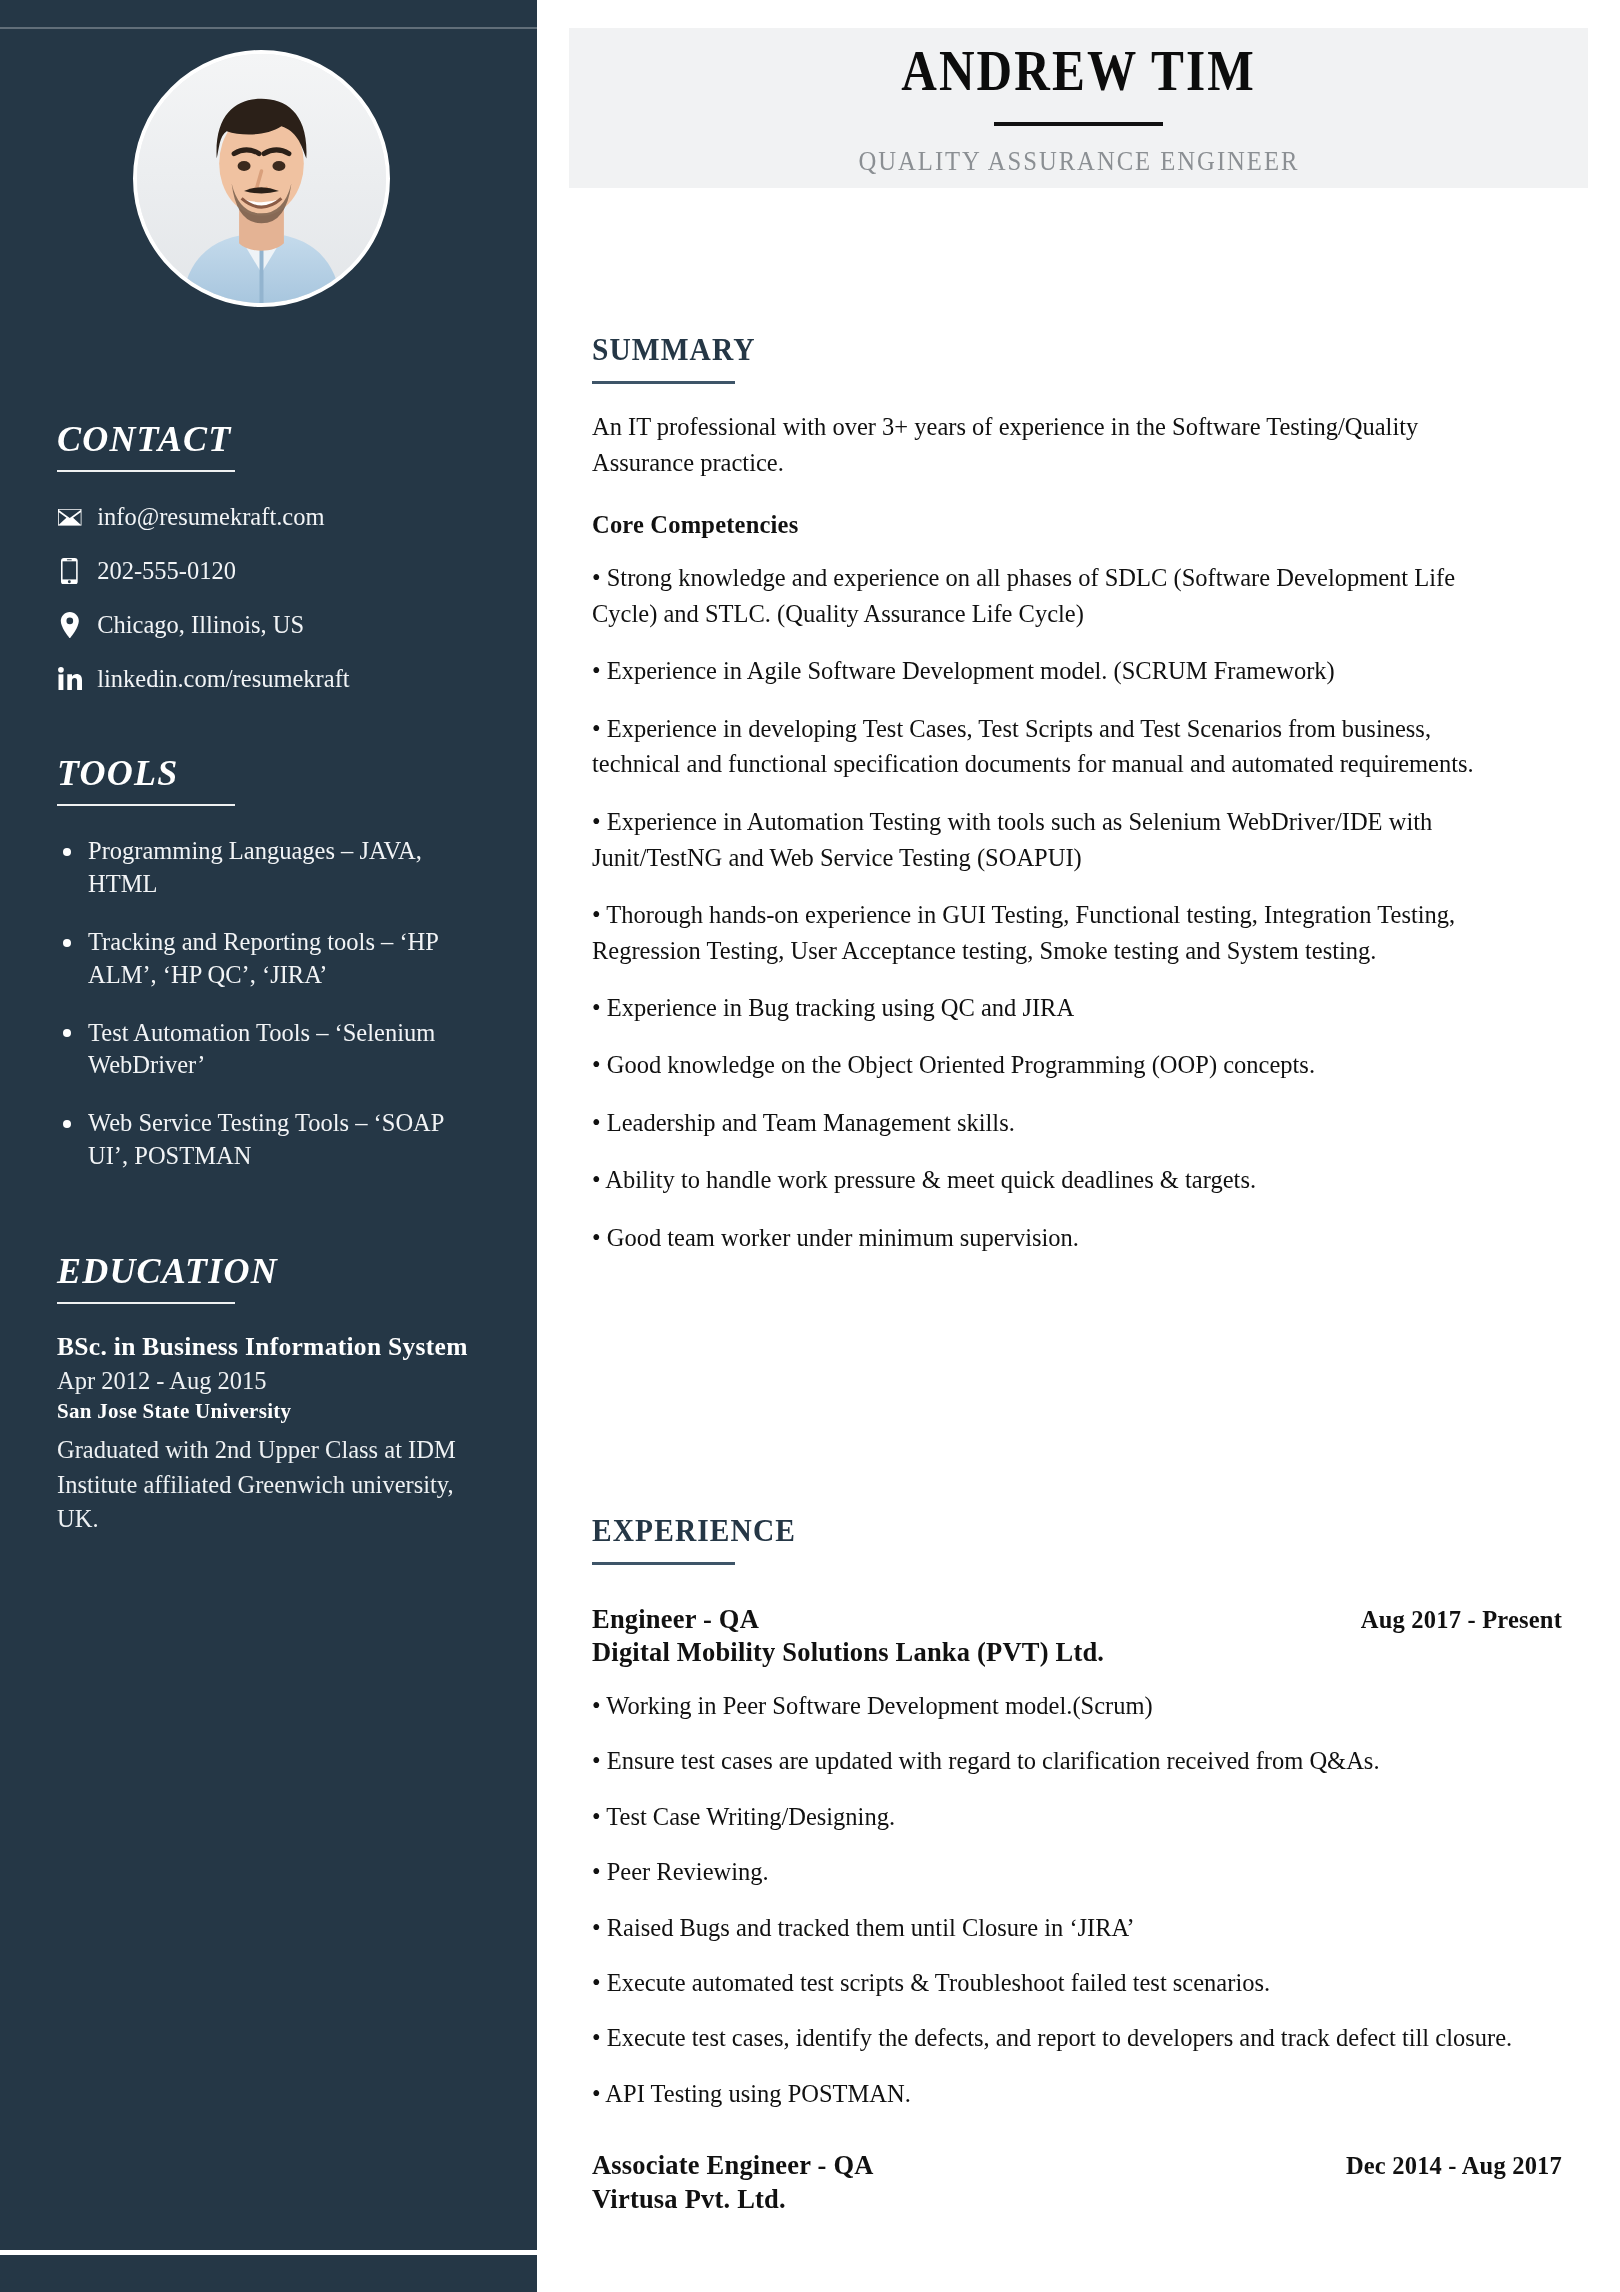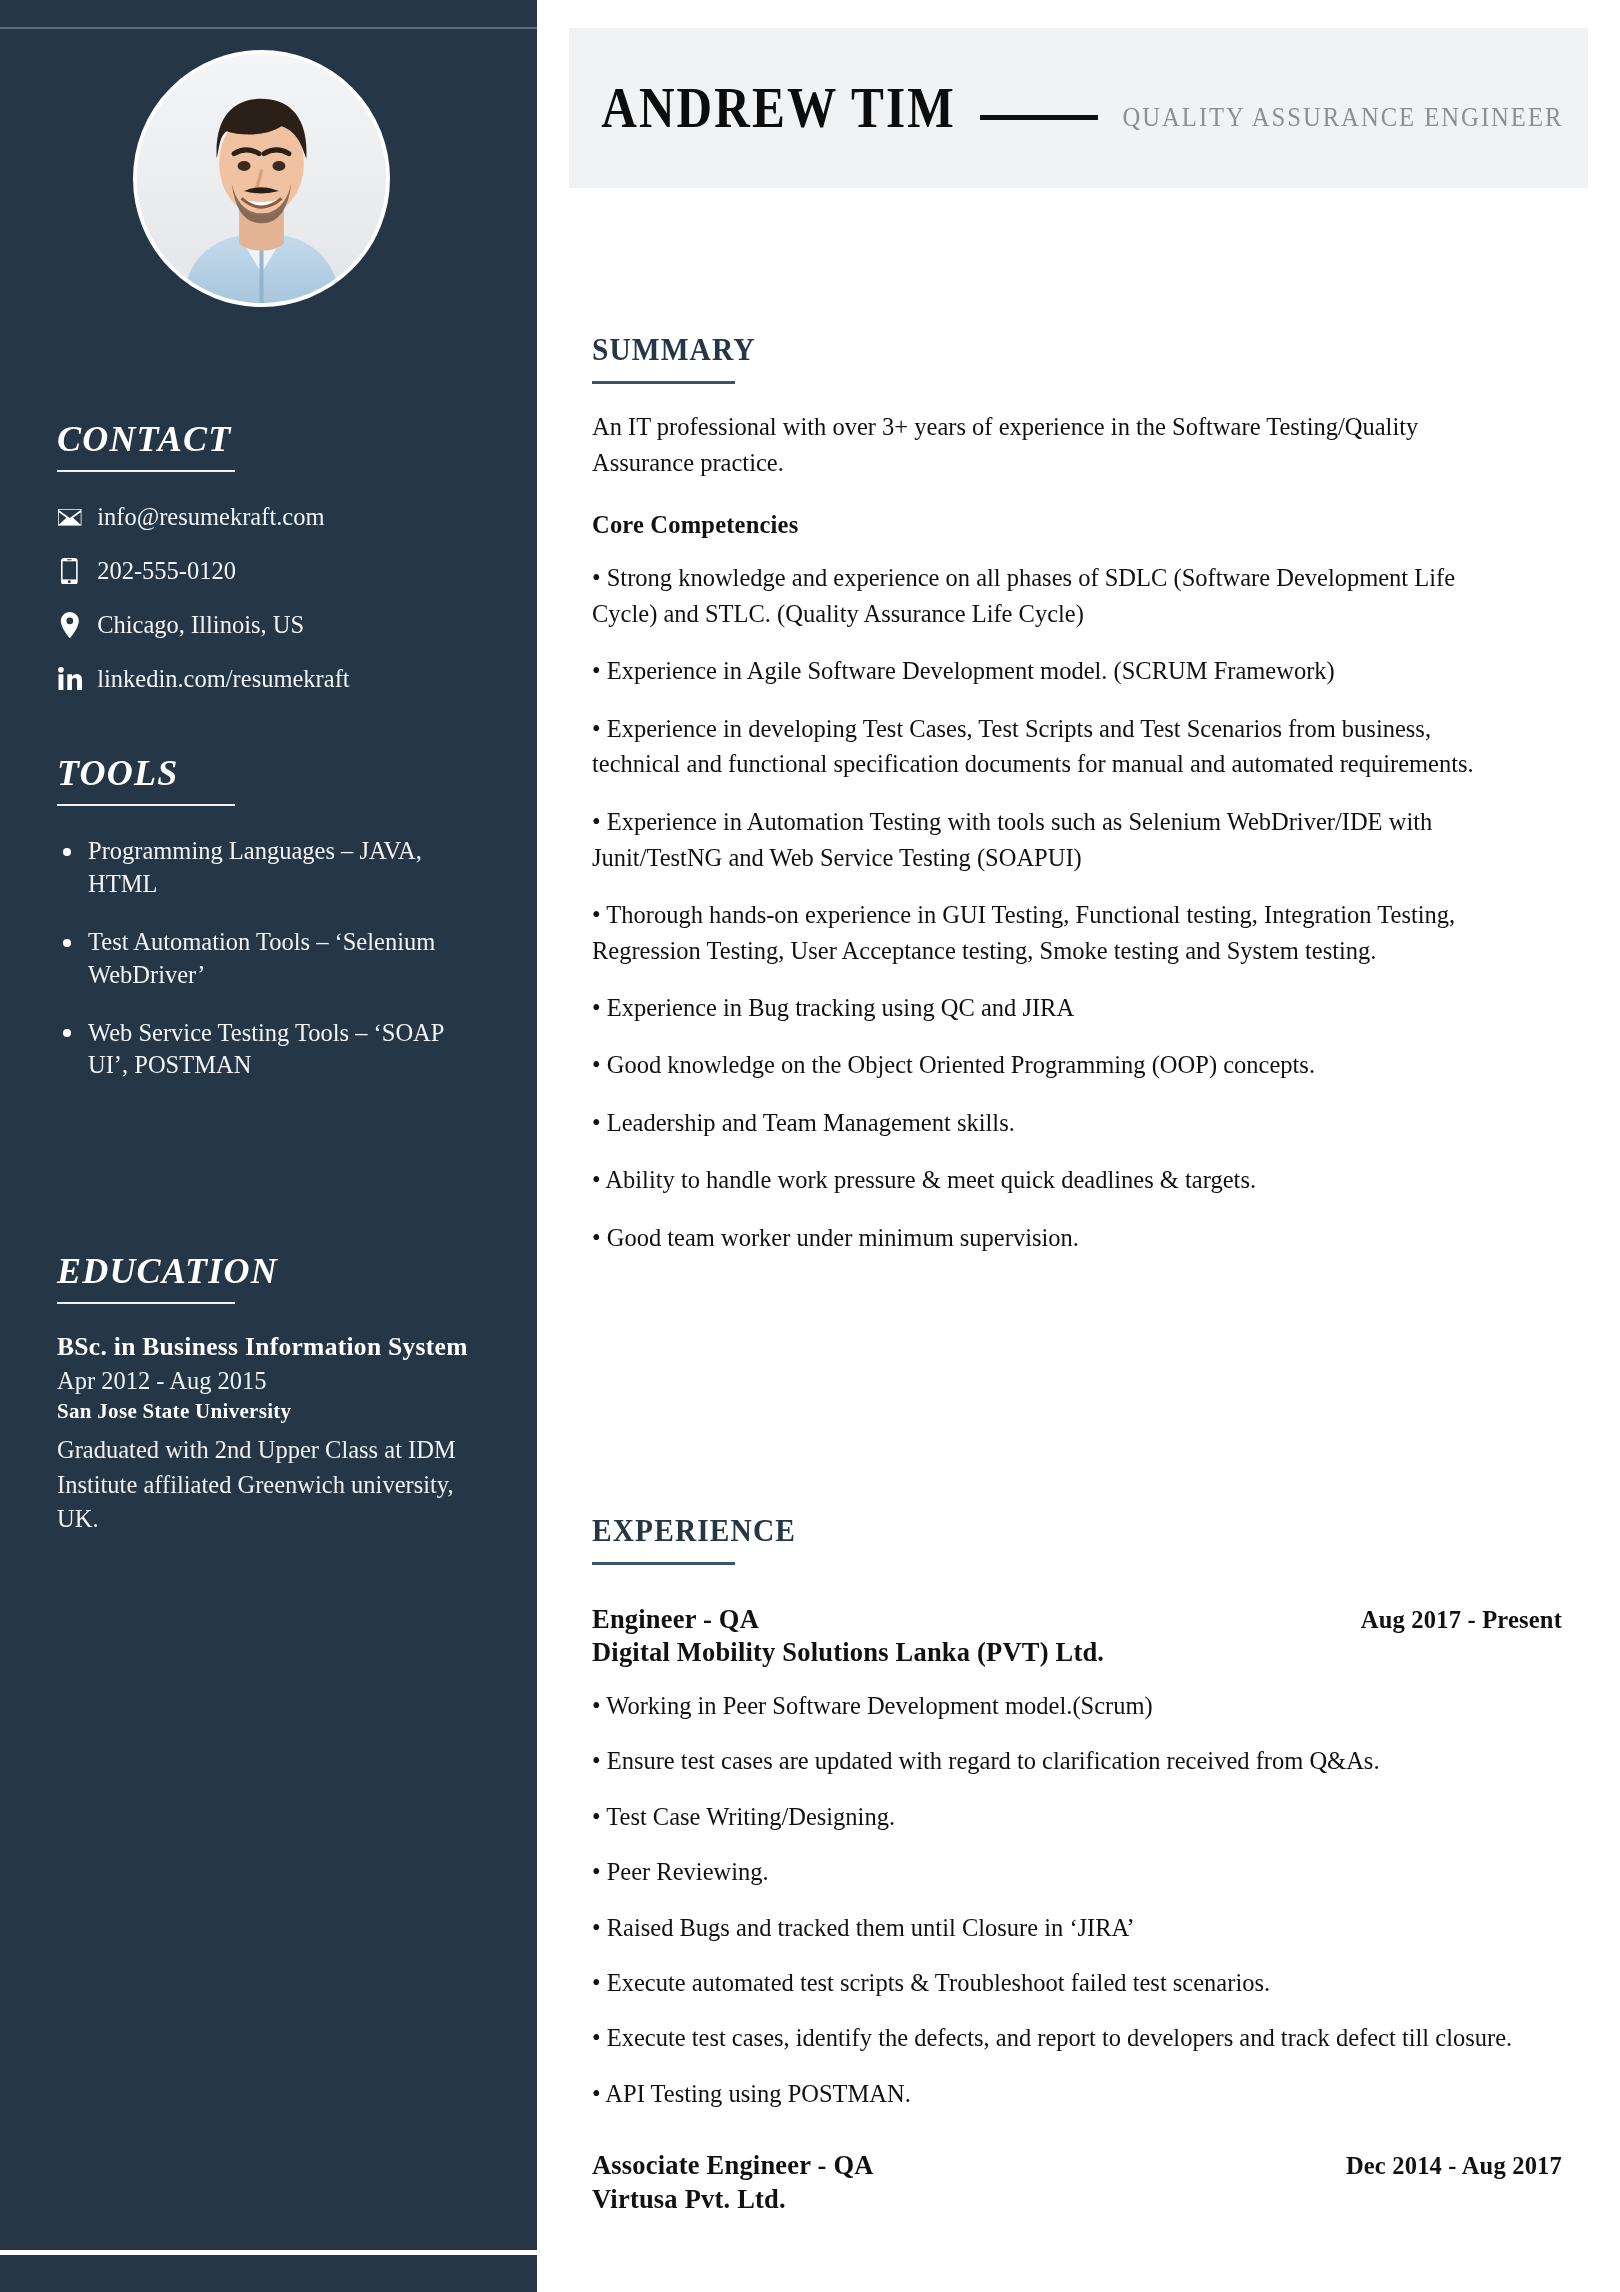--- a/index.html
+++ b/index.html
@@ -79,21 +79,21 @@
   .edu-desc{ font-size:24.5px; line-height:1.42; color:#eef1f3; margin-top:8.8px; }
 
   
   .main{
     position:absolute; left:537px; top:0; width:1083px; height:2293px;
     background:#ffffff;
   }
   .namebar{
     position:absolute; left:32px; top:28px; width:1019px; height:160px;
     background:#f1f2f3;
-    display:flex; flex-direction:row; align-items:center; justify-content:center;padding-left:8px;
+    display:flex; flex-direction:column; align-items:center; justify-content:center;
   }
   .name{
     font-family:"Liberation Serif", serif;
     font-weight:bold; font-size:56px; letter-spacing:2.4px;
     color:#0c0c0c; transform:scaleX(.88); transform-origin:center;
     white-space:nowrap;
   }
   .name-rule{ width:169px; height:4.9px; background:#111111; margin-top:18.6px; }
   .job-title{
     margin-top:19.6px; font-size:27.4px; letter-spacing:2.2px; color:#8b8f93;
@@ -238,20 +238,21 @@
         </div>
 
       </div>
     </section>
 
     <section class="side-sec" style="top:755px;">
       <h2 class="side-h">TOOLS</h2>
       <div class="side-rule"></div>
       <ul class="tools-list">
         <li>Programming Languages – JAVA, HTML</li>
+        <li>Tracking and Reporting tools – ‘HP ALM’, ‘HP QC’, ‘JIRA’</li>
         <li>Test Automation Tools – ‘Selenium WebDriver’</li>
         <li>Web Service Testing Tools – ‘SOAP UI’, POSTMAN</li>
       </ul>
     </section>
 
     <section class="side-sec" style="top:1253px;">
       <h2 class="side-h">EDUCATION</h2>
       <div class="side-rule"></div>
       <div class="edu-block">
         <div class="edu-degree">BSc. in Business Information System</div>

